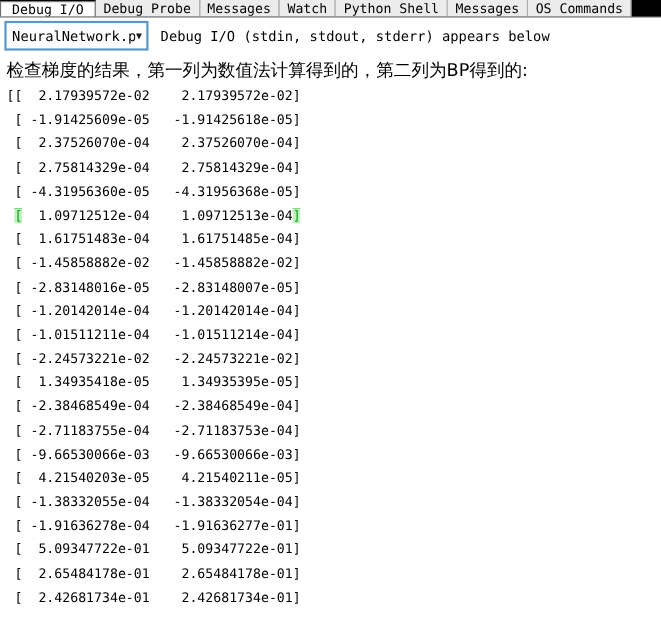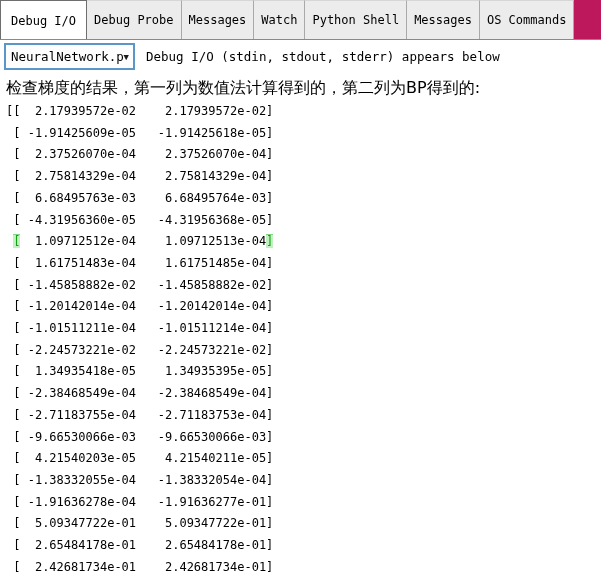--- a/index.html
+++ b/index.html
@@ -7,25 +7,26 @@
   body {
     width: 601px; height: 584px;
     background: #ffffff;
     overflow: hidden;
     font-family: "DejaVu Sans Mono", monospace;
     color: #000;
   }
   
   .tabbar {
     display: flex;
-    height: 40px;
-    background: #be185d;
+    height: 16px;
+    background: #000000;
     border-bottom: 1px solid #8a8a8a;
     overflow: hidden;
     white-space: nowrap;
+    align-items: center;
   }
   .tab {
     display: flex; align-items: center;
     padding: 14px 7px;
     font-size: 12px;
     background: #ececec;
     border-right: 1px solid #a9a9a9;
     border-top: 1px solid #d6d6d6;
     white-space: nowrap;
     cursor: default;
@@ -119,25 +120,25 @@
   <div class="caption">Debug I/O (stdin, stdout, stderr) appears below</div>
 </div>
 
 <div class="console">
   <div class="cn-header">检查梯度的结果，第一列为数值法计算得到的，第二列为BP得到的:</div>
   <div id="matrix-output">
       <div class="mrow"><span>[</span><span>[</span><span>  2.17939572e-02</span><span>  </span><span>  2.17939572e-02</span><span>]</span></div>
       <div class="mrow"><span> </span><span>[</span><span> -1.91425609e-05</span><span>  </span><span> -1.91425618e-05</span><span>]</span></div>
       <div class="mrow"><span> </span><span>[</span><span>  2.37526070e-04</span><span>  </span><span>  2.37526070e-04</span><span>]</span></div>
       <div class="mrow"><span> </span><span>[</span><span>  2.75814329e-04</span><span>  </span><span>  2.75814329e-04</span><span>]</span></div>
-      <div class="mrow"><span> </span><span>[</span><span>  6.68495763e-03</span><span>  </span><span>  6.68495764e-03</span><span>]</span></div>
       <div class="mrow"><span> </span><span>[</span><span> -4.31956360e-05</span><span>  </span><span> -4.31956368e-05</span><span>]</span></div>
       <div class="mrow"><span> </span><span class="hl">[</span><span>  1.09712512e-04</span><span>  </span><span>  1.09712513e-04</span><span class="hl">]</span></div>
       <div class="mrow"><span> </span><span>[</span><span>  1.61751483e-04</span><span>  </span><span>  1.61751485e-04</span><span>]</span></div>
       <div class="mrow"><span> </span><span>[</span><span> -1.45858882e-02</span><span>  </span><span> -1.45858882e-02</span><span>]</span></div>
+      <div class="mrow"><span> </span><span>[</span><span> -2.83148016e-05</span><span>  </span><span> -2.83148007e-05</span><span>]</span></div>
       <div class="mrow"><span> </span><span>[</span><span> -1.20142014e-04</span><span>  </span><span> -1.20142014e-04</span><span>]</span></div>
       <div class="mrow"><span> </span><span>[</span><span> -1.01511211e-04</span><span>  </span><span> -1.01511214e-04</span><span>]</span></div>
       <div class="mrow"><span> </span><span>[</span><span> -2.24573221e-02</span><span>  </span><span> -2.24573221e-02</span><span>]</span></div>
       <div class="mrow"><span> </span><span>[</span><span>  1.34935418e-05</span><span>  </span><span>  1.34935395e-05</span><span>]</span></div>
       <div class="mrow"><span> </span><span>[</span><span> -2.38468549e-04</span><span>  </span><span> -2.38468549e-04</span><span>]</span></div>
       <div class="mrow"><span> </span><span>[</span><span> -2.71183755e-04</span><span>  </span><span> -2.71183753e-04</span><span>]</span></div>
       <div class="mrow"><span> </span><span>[</span><span> -9.66530066e-03</span><span>  </span><span> -9.66530066e-03</span><span>]</span></div>
       <div class="mrow"><span> </span><span>[</span><span>  4.21540203e-05</span><span>  </span><span>  4.21540211e-05</span><span>]</span></div>
       <div class="mrow"><span> </span><span>[</span><span> -1.38332055e-04</span><span>  </span><span> -1.38332054e-04</span><span>]</span></div>
       <div class="mrow"><span> </span><span>[</span><span> -1.91636278e-04</span><span>  </span><span> -1.91636277e-01</span><span>]</span></div>

